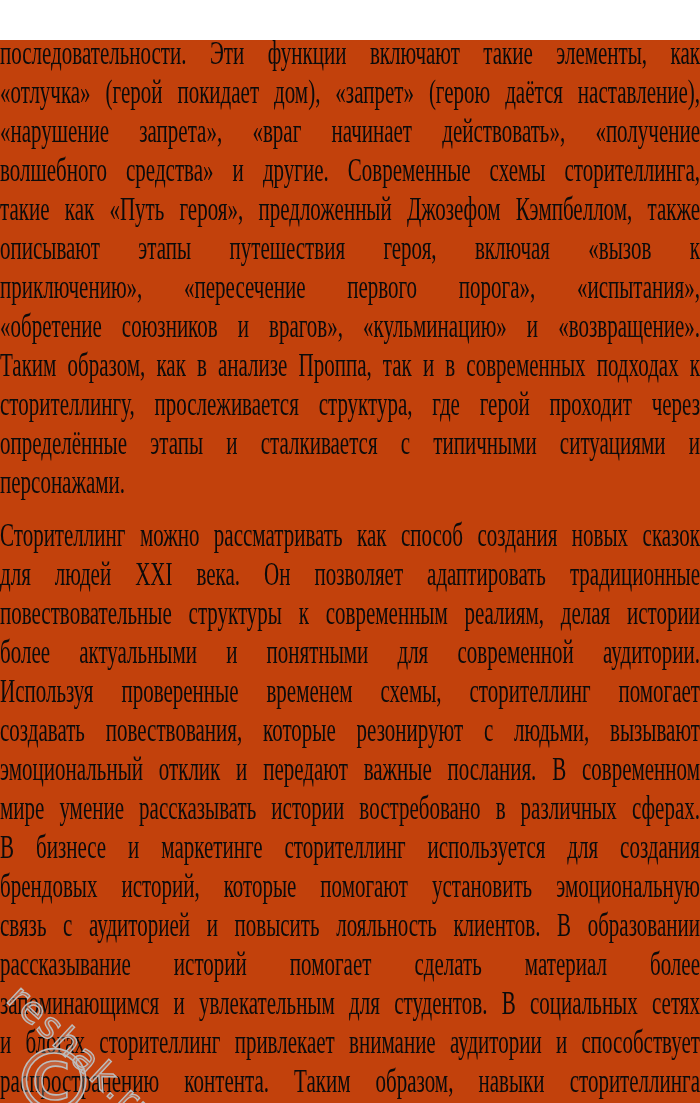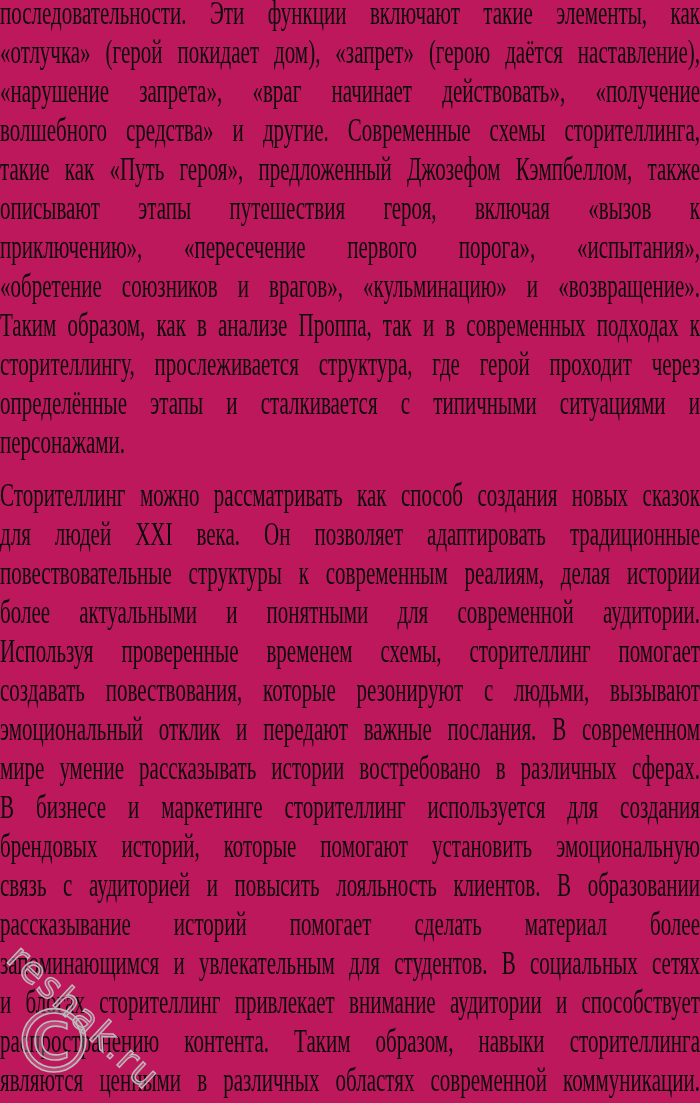--- a/index.html
+++ b/index.html
@@ -10,21 +10,22 @@
     width: 700px;
     height: 1103px;
     overflow: hidden;
     position: relative;
     background: #ffffff;
     font-family: "Liberation Serif", serif;
   }
   .page {
     position: absolute;
     inset: 0;
-    background: #be185d;
+    background: #c2410c;
+    margin-top: 40px;
   }
   
   .text-block {
     position: absolute;
     left: 0;
     top: -6px;
     width: 1100px;
     transform: scaleX(0.63636);
     transform-origin: 0 0;
     font-family: "Liberation Serif", serif;

